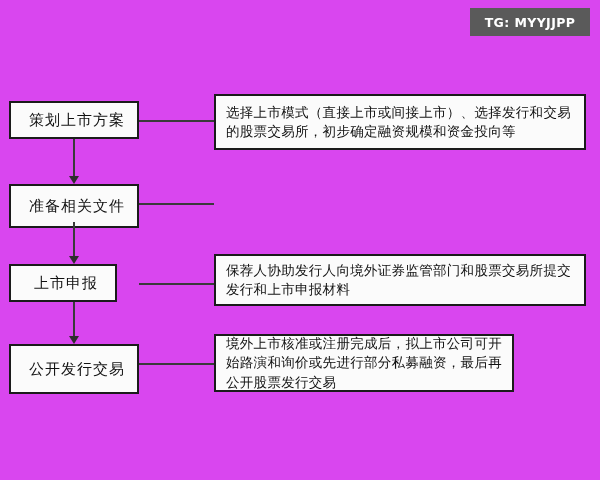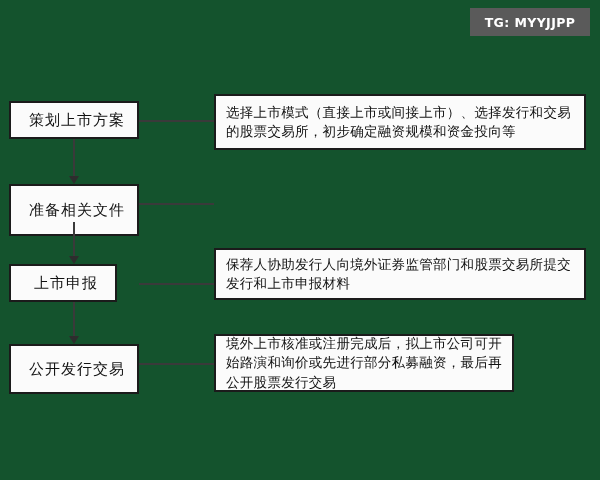--- a/index.html
+++ b/index.html
@@ -12,21 +12,21 @@
     background: #ffffff;
     font-family: "DejaVu Sans", "Liberation Sans", sans-serif;
     overflow: hidden;
     position: relative;
   }
 
   #canvas {
     position: relative;
     width: 600px;
     height: 480px;
-    background: #14532d;
+    background: #d946ef;
   }
 
   
   .tag-badge {
     position: absolute;
     background: #5a5a5a;
     color: #ffffff;
     font-size: 12.5px;
     font-weight: bold;
     letter-spacing: 0.4px;
@@ -104,38 +104,38 @@
 <body>
 
 <div id="canvas">
 
   <div class="tag-badge" id="tag-top-right">TG: MYYJJPP</div>
 
   <div class="node left" id="left-1" style="left:9px; top:101px; width:130px; height:38px;">
     <span class="txt">策划上市方案</span>
   </div>
 
-  <div class="node left" id="left-2" style="left:9px; top:184px; width:130px; height:52px;">
+  <div class="node left" id="left-2" style="left:9px; top:184px; width:130px; height:44px;">
     <span class="txt">准备相关文件</span>
   </div>
 
   <div class="node left" id="left-3" style="left:9px; top:264px; width:108px; height:38px;">
     <span class="txt">上市申报</span>
   </div>
 
   <div class="node left" id="left-4" style="left:9px; top:344px; width:130px; height:50px;">
     <span class="txt">公开发行交易</span>
   </div>
 
   <div class="node right" id="right-1" style="left:214px; top:94px; width:372px; height:56px;">
     <span class="txt">选择上市模式（直接上市或间接上市）、选择发行和交易的股票交易所，初步确定融资规模和资金投向等</span>
   </div>
 
 
-  <div class="node right" id="right-3" style="left:214px; top:248px; width:372px; height:52px;">
+  <div class="node right" id="right-3" style="left:214px; top:254px; width:372px; height:52px;">
     <span class="txt">保荐人协助发行人向境外证券监管部门和股票交易所提交发行和上市申报材料</span>
   </div>
 
   <div class="node right" id="right-4" style="left:214px; top:334px; width:300px; height:58px;">
     <span class="txt">境外上市核准或注册完成后，拟上市公司可开始路演和询价或先进行部分私募融资，最后再公开股票发行交易</span>
   </div>
 
   <div class="v-line" style="left:73px; top:139px; height:37px;"></div>
   <div class="arrow-head" style="left:69px; top:176px;"></div>
 

